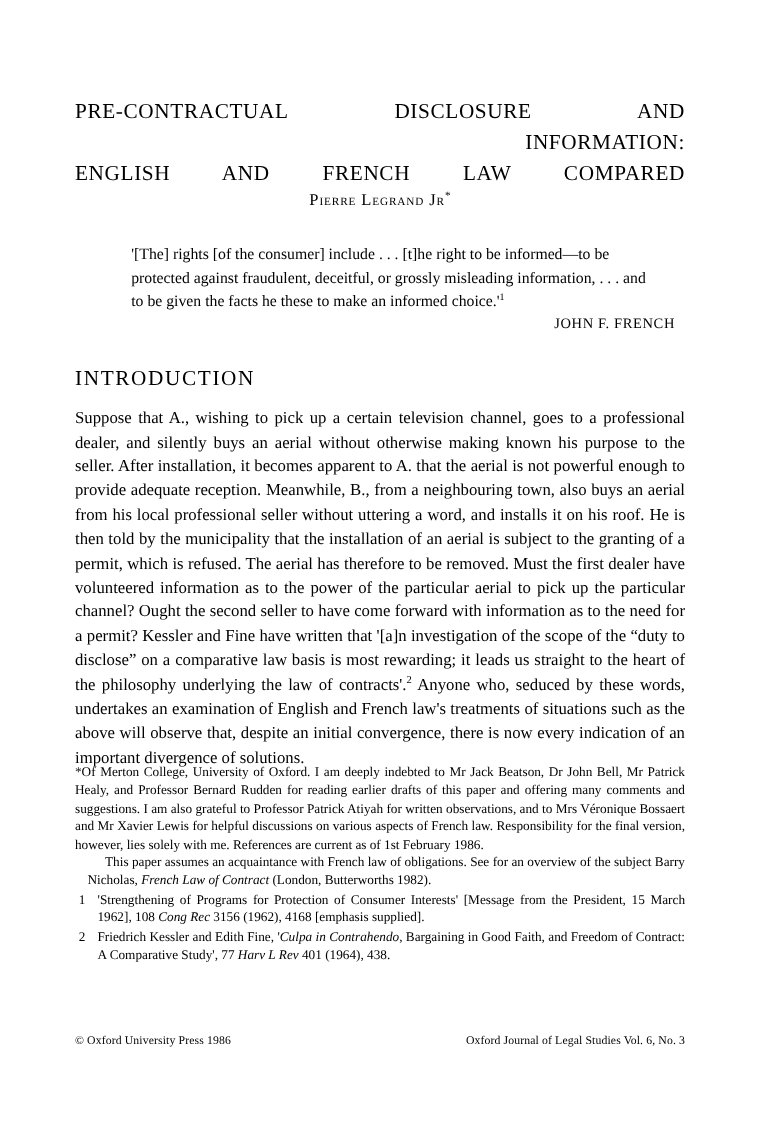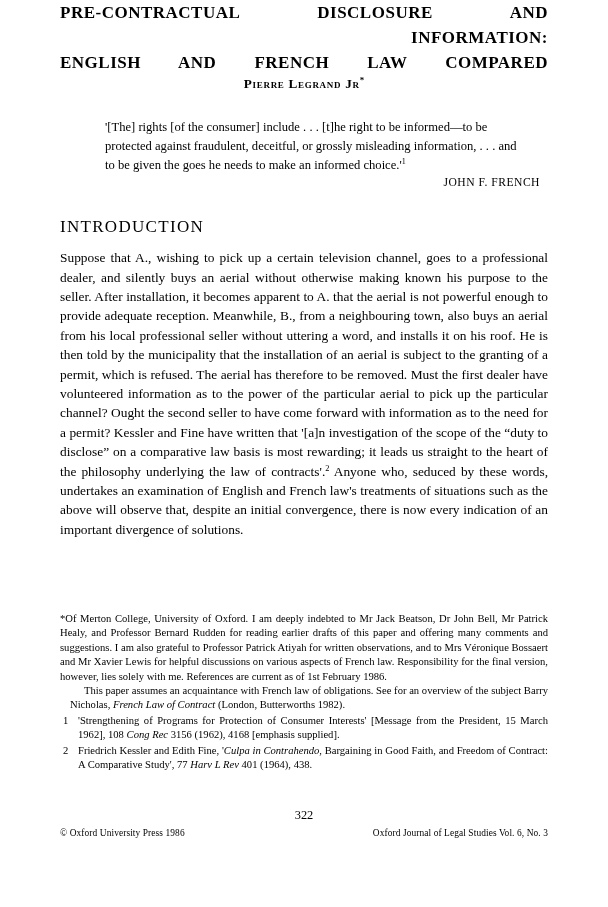--- a/index.html
+++ b/index.html
@@ -26,22 +26,22 @@
 
   .content {
     position: absolute;
     left: 60px;
     top: 0;
     width: 488px;
   }
 
   
   .title-block {
+    padding-top: 76px;
     text-align: center;
-    font-weight: bold;
   }
   .title-line {
     font-size: 17px;
     line-height: 25px;
     letter-spacing: 0.5px;
     white-space: nowrap;
     text-align: right;
   }
   .title-line.justify-spread {
     text-align: justify;
@@ -170,41 +170,40 @@
 
   <div class="content">
 
     <div class="title-block">
       <div class="title-line justify-spread">PRE-CONTRACTUAL DISCLOSURE AND</div>
       <div class="title-line">INFORMATION:</div>
       <div class="title-line justify-spread">ENGLISH AND FRENCH LAW COMPARED</div>
       <div class="byline"><span>Pierre Legrand Jr</span><span class="star">*</span></div>
     </div>
 
-    <div class="epigraph"><span class="it">'[The] rights [of the consumer] include . . . [t]he right to be informed</span><span>—to be protected against fraudulent, deceitful, or grossly misleading information, . . . and </span><span class="it">to be given the goes he needs to make an informed choice.'</span><sup>1</sup></div>
+    <div class="epigraph"><span class="it">'[The] rights [of the consumer] include . . . [t]he right to be informed</span><span>—to be protected against fraudulent, deceitful, or grossly misleading information, . . . and </span><span class="it">to be given the facts he these to make an informed choice.'</span><sup>1</sup></div>
     <div class="attribution">JOHN F. FRENCH</div>
 
     <div class="section-heading">INTRODUCTION</div>
 
     <div class="body-par"><span>Suppose that A., wishing to pick up a certain television channel, goes to a professional dealer, and silently buys an aerial without otherwise making known his purpose to the seller. After installation, it becomes apparent to A. that the aerial is not powerful enough to provide adequate reception. Meanwhile, B., from a neighbouring town, also buys an aerial from his local professional seller without uttering a word, and installs it on his roof. He is then told by the municipality that the installation of an aerial is subject to the granting of a permit, which is refused. The aerial has therefore to be removed. Must the first dealer have volunteered information as to the power of the particular aerial to pick up the particular channel? Ought the second seller to have come forward with information as to the need for a permit? Kessler and Fine have written that '[a]n investigation of the scope of the “duty to disclose” on a comparative law basis is most rewarding; it leads us straight to the heart of the philosophy underlying the law of contracts'.</span><sup>2</sup><span> Anyone who, seduced by these words, undertakes an examination of English and French law's treatments of situations such as the above will observe that, despite an initial convergence, there is now every indication of an important divergence of solutions.</span></div>
 
   </div>
 
   <div class="footnotes">
 
     <div class="fn-star"><span>*</span><span>Of Merton College, University of Oxford. I am deeply indebted to Mr Jack Beatson, Dr John Bell, Mr Patrick Healy, and Professor Bernard Rudden for reading earlier drafts of this paper and offering many comments and suggestions. I am also grateful to Professor Patrick Atiyah for written observations, and to Mrs Véronique Bossaert and Mr Xavier Lewis for helpful discussions on various aspects of French law. Responsibility for the final version, however, lies solely with me. References are current as of 1st February 1986.</span>
       <span class="fn-sub"><span>This paper assumes an acquaintance with French law of obligations. See for an overview of the subject Barry Nicholas, </span><span class="it">French Law of Contract</span><span> (London, Butterworths 1982).</span></span>
     </div>
 
     <div class="fn-num"><span class="marker">1</span><span>'Strengthening of Programs for Protection of Consumer Interests' [Message from the President, 15 March 1962], 108 </span><span class="it">Cong Rec</span><span> 3156 (1962), 4168 [emphasis supplied].</span></div>
 
     <div class="fn-num"><span class="marker">2</span><span>Friedrich Kessler and Edith Fine, '</span><span class="it">Culpa in Contrahendo</span><span>, Bargaining in Good Faith, and Freedom of Contract: A Comparative Study', 77 </span><span class="it">Harv L Rev</span><span> 401 (1964), 438.</span></div>
 
   </div>
 
-  <div class="folio">322</div>
 
   <div class="colophon">
     <span>© Oxford University Press 1986</span>
     <span>Oxford Journal of Legal Studies Vol. 6, No. 3</span>
   </div>
 
 </div>
 
 </body></html>

